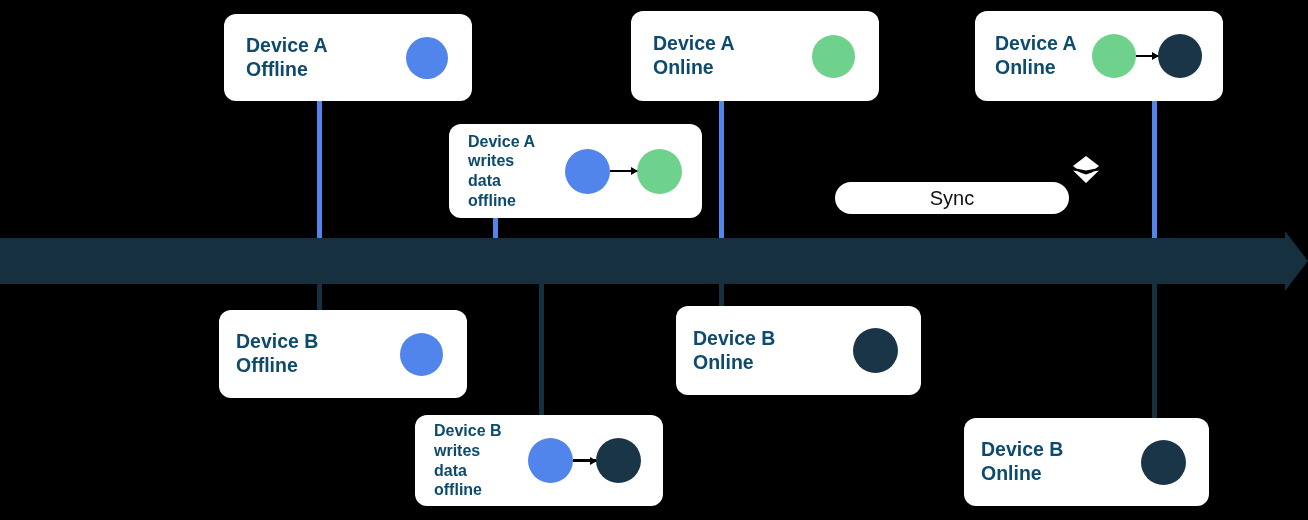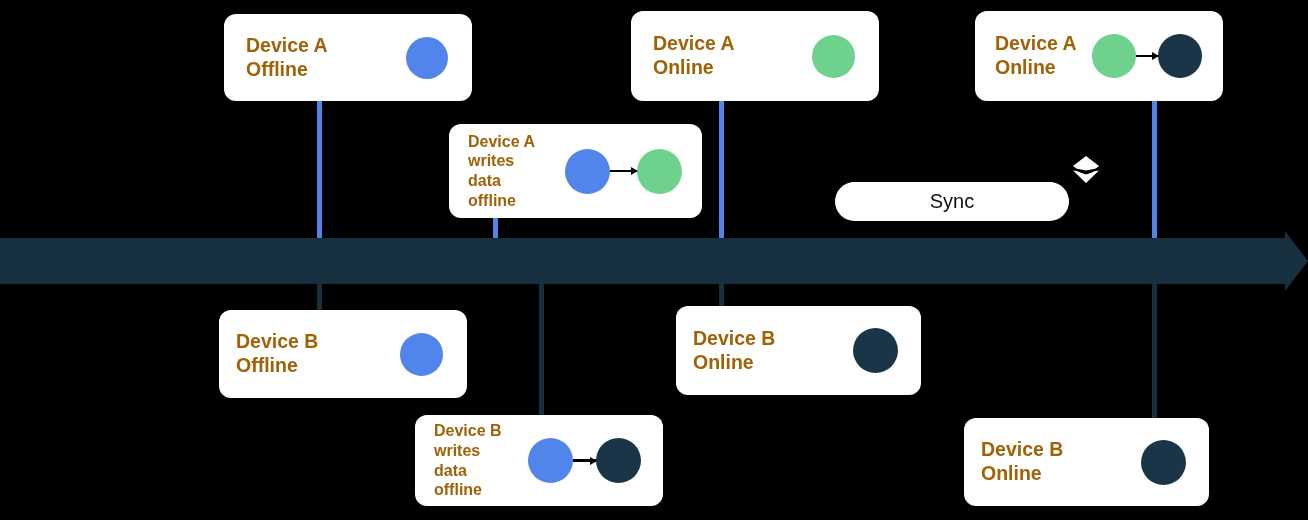--- a/index.html
+++ b/index.html
@@ -50,21 +50,21 @@
   .card {
     position: absolute;
     background: #FFFFFF;
     border-radius: 12px;
     box-sizing: border-box;
     display: flex;
     align-items: center;
     z-index: 5;
   }
   .card-label {
-    color: #a16207;
+    color: #0c4a6e;
     font-weight: bold;
     line-height: 1.22;
     white-space: pre-line;
   }
   .card-lg .card-label { font-size: 19.5px; }
   .card-sm .card-label { font-size: 16px; }
 
   .card-visual {
     display: flex;
     align-items: center;
@@ -102,21 +102,21 @@
     border-bottom: 4.5px solid transparent;
     border-left: 7px solid #000000;
   }
 
   
   .sync-pill {
     position: absolute;
     left: 835px;
     top: 182px;
     width: 234px;
-    height: 39px;
+    height: 32px;
     background: #FFFFFF;
     border-radius: 22px;
     display: flex;
     align-items: center;
     justify-content: center;
     z-index: 6;
   }
   .sync-pill span {
     font-size: 20px;
     color: #111111;

